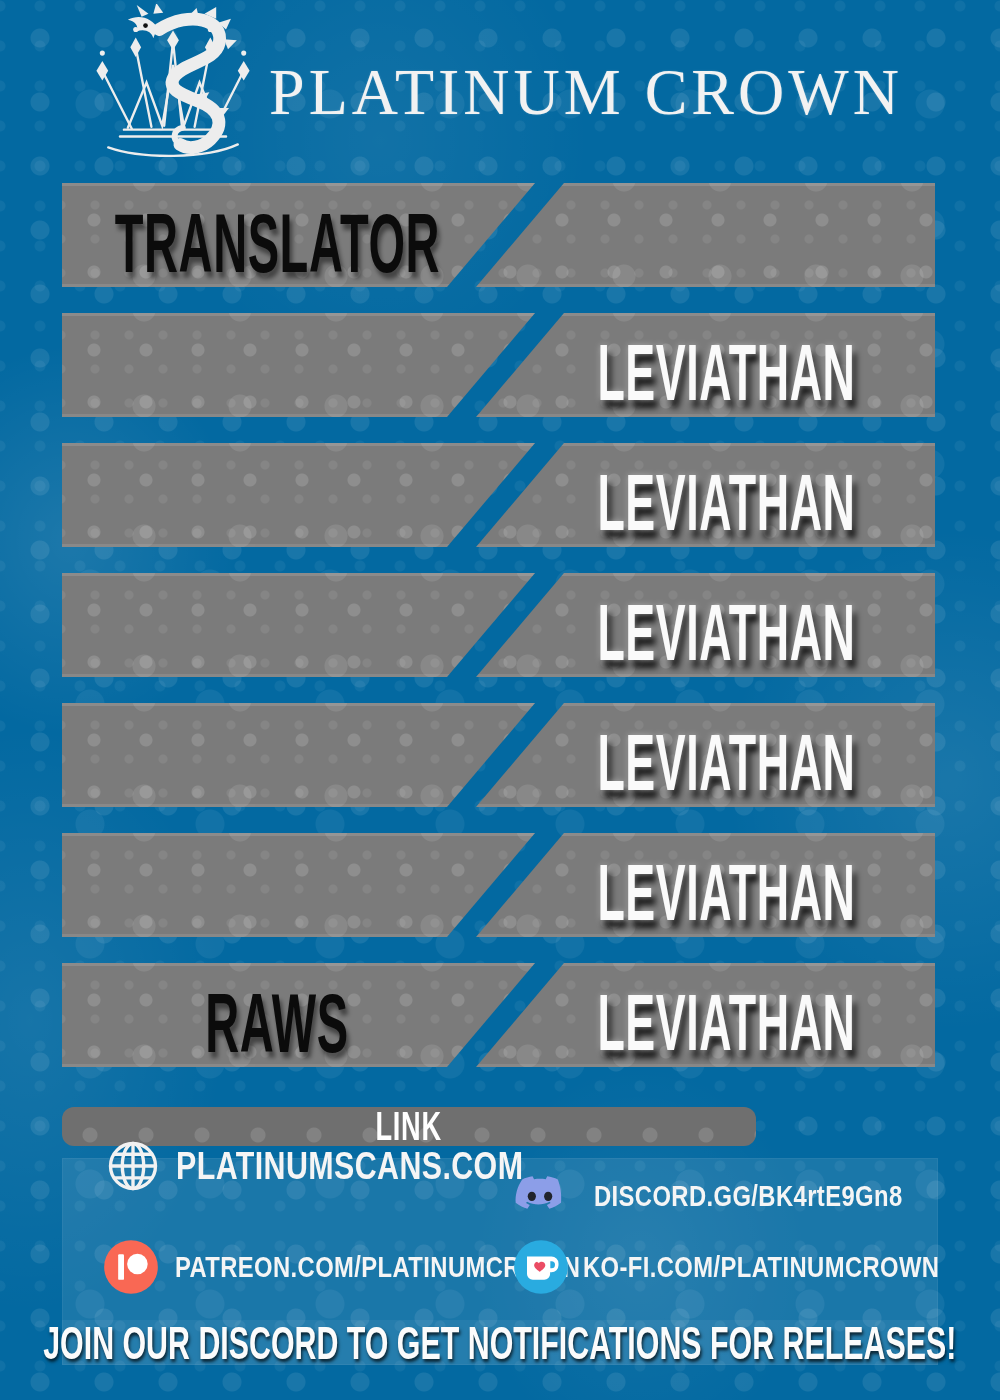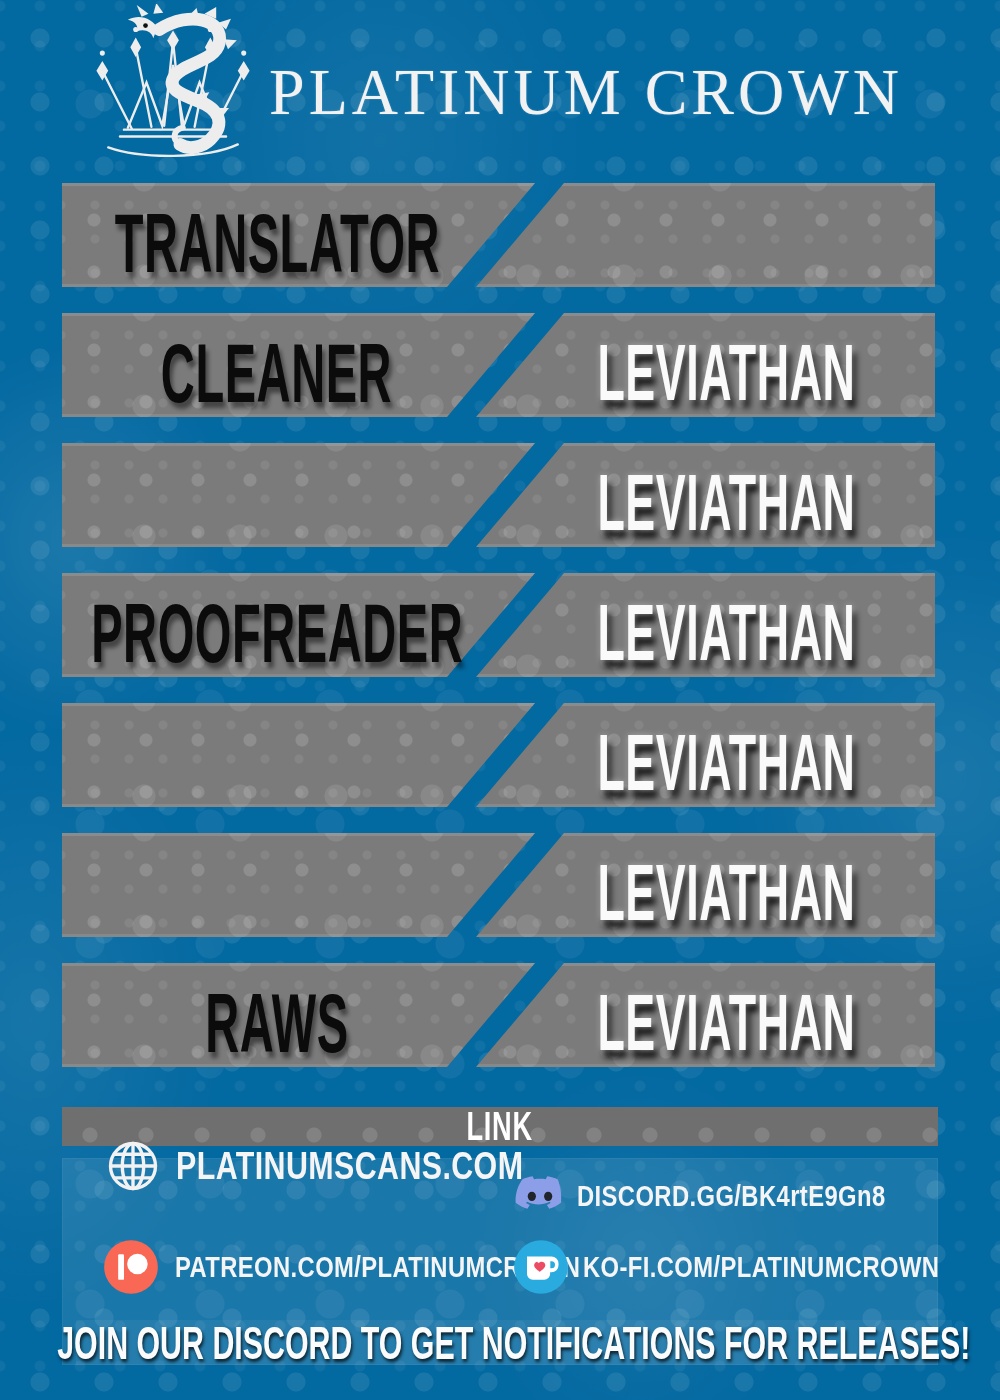--- a/index.html
+++ b/index.html
@@ -65,47 +65,47 @@
     letter-spacing:1px;
   }
   .name-text{
     display:inline-block;font-weight:bold;font-size:80px;color:#fafafa;
     transform:scale(0.56,1.0);
     text-shadow:0 0 8px rgba(255,255,255,0.35), 7px 8px 9px rgba(0,0,0,0.85);
     letter-spacing:1px;
   }
   
   .link-bar{
-    position:absolute;left:62px;top:1107px;width:876px;height:39px;
+    position:absolute;left:62px;top:1107px;width:694px;height:39px;
     background-color:#6f6f6f;
     background-image:
       radial-gradient(circle, rgba(255,255,255,0.13) 7px, transparent 8px),
       radial-gradient(circle, rgba(255,255,255,0.09) 12px, transparent 13px);
     background-size:56px 56px,104px 104px;
-    display:flex;align-items:center;justify-content:center;
+    display:flex;align-items:center;justify-content:center;border-radius:12px;
   }
   .link-bar-text{
     display:inline-block;font-weight:bold;font-size:40px;color:#fff;
     transform:scaleX(0.68);letter-spacing:1px;
   }
   .link-panel{
     position:absolute;left:62px;top:1158px;width:876px;height:207px;
     background:rgba(255,255,255,0.095);
     border:1px solid rgba(255,255,255,0.05);box-sizing:border-box;
   }
   .link-item{position:absolute;display:flex;align-items:center;height:62px;}
   .li-1{left:106px;top:1135px;gap:16px;}
-  .li-2{left:514px;top:1165px;gap:11px;}
+  .li-2{left:514px;top:1165px;gap:28px;}
   .li-3{left:103px;top:1236px;gap:16px;}
   .li-4{left:513px;top:1236px;gap:14px;}
   .link-label{display:inline-block;font-weight:bold;color:#f5f5f5;white-space:nowrap;transform-origin:left center;}
   .label-lg{font-size:38px;transform:scaleX(0.80);letter-spacing:0.5px;}
   .label-md{font-size:29px;transform:scaleX(0.82);letter-spacing:0.5px;}
   .tagline{
-    position:absolute;left:76px;top:1320px;width:876px;height:45px;
+    position:absolute;left:62px;top:1320px;width:876px;height:45px;
     background:rgba(255,255,255,0.05);
     display:flex;align-items:center;justify-content:center;
   }
   .tagline-text{
     display:inline-block;font-weight:bold;font-size:46px;color:#fbfbfb;
     transform:scaleX(0.66);white-space:nowrap;
     text-shadow:2px 3px 4px rgba(0,0,0,0.7);
   }
   .icon-globe,.icon-discord,.icon-patreon,.icon-kofi{flex:0 0 auto;display:block;}
 </style>
@@ -162,40 +162,34 @@
   <div class="credit-row r1">
     <div class="seg seg-left"></div>
     <div class="seg seg-right"></div>
     <div class="role-label">
         <span class="role-text">TRANSLATOR</span>
       </div>
   </div>
   <div class="credit-row r2">
     <div class="seg seg-left"></div>
     <div class="seg seg-right"></div>
-    <div class="role-label">
-        <span class="role-text">CLEANER</span>
-      </div>
     <div class="name-label">
         <span class="name-text">LEVIATHAN</span>
       </div>
   </div>
   <div class="credit-row r3">
     <div class="seg seg-left"></div>
     <div class="seg seg-right"></div>
     <div class="name-label">
         <span class="name-text">LEVIATHAN</span>
       </div>
   </div>
   <div class="credit-row r4">
     <div class="seg seg-left"></div>
     <div class="seg seg-right"></div>
-    <div class="role-label">
-        <span class="role-text">PROOFREADER</span>
-      </div>
     <div class="name-label">
         <span class="name-text">LEVIATHAN</span>
       </div>
   </div>
   <div class="credit-row r5">
     <div class="seg seg-left"></div>
     <div class="seg seg-right"></div>
     <div class="name-label">
         <span class="name-text">LEVIATHAN</span>
       </div>

